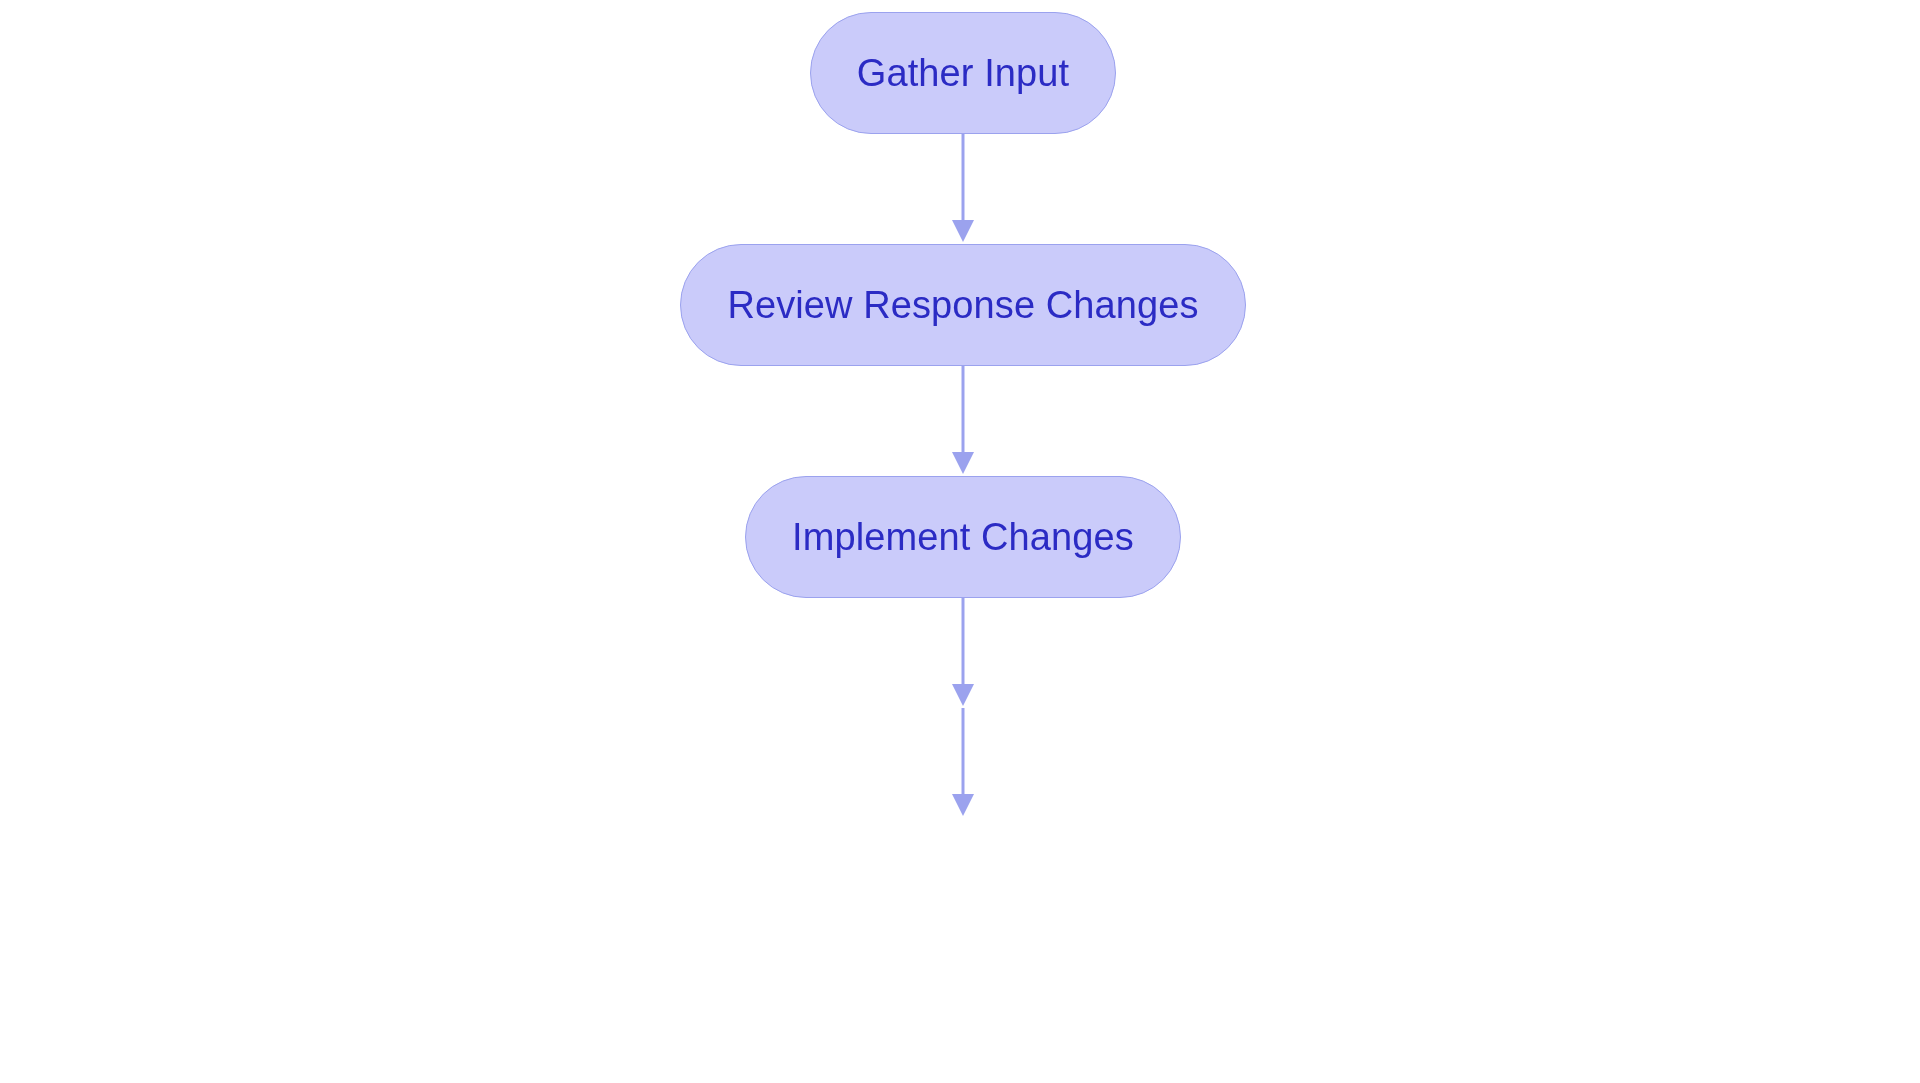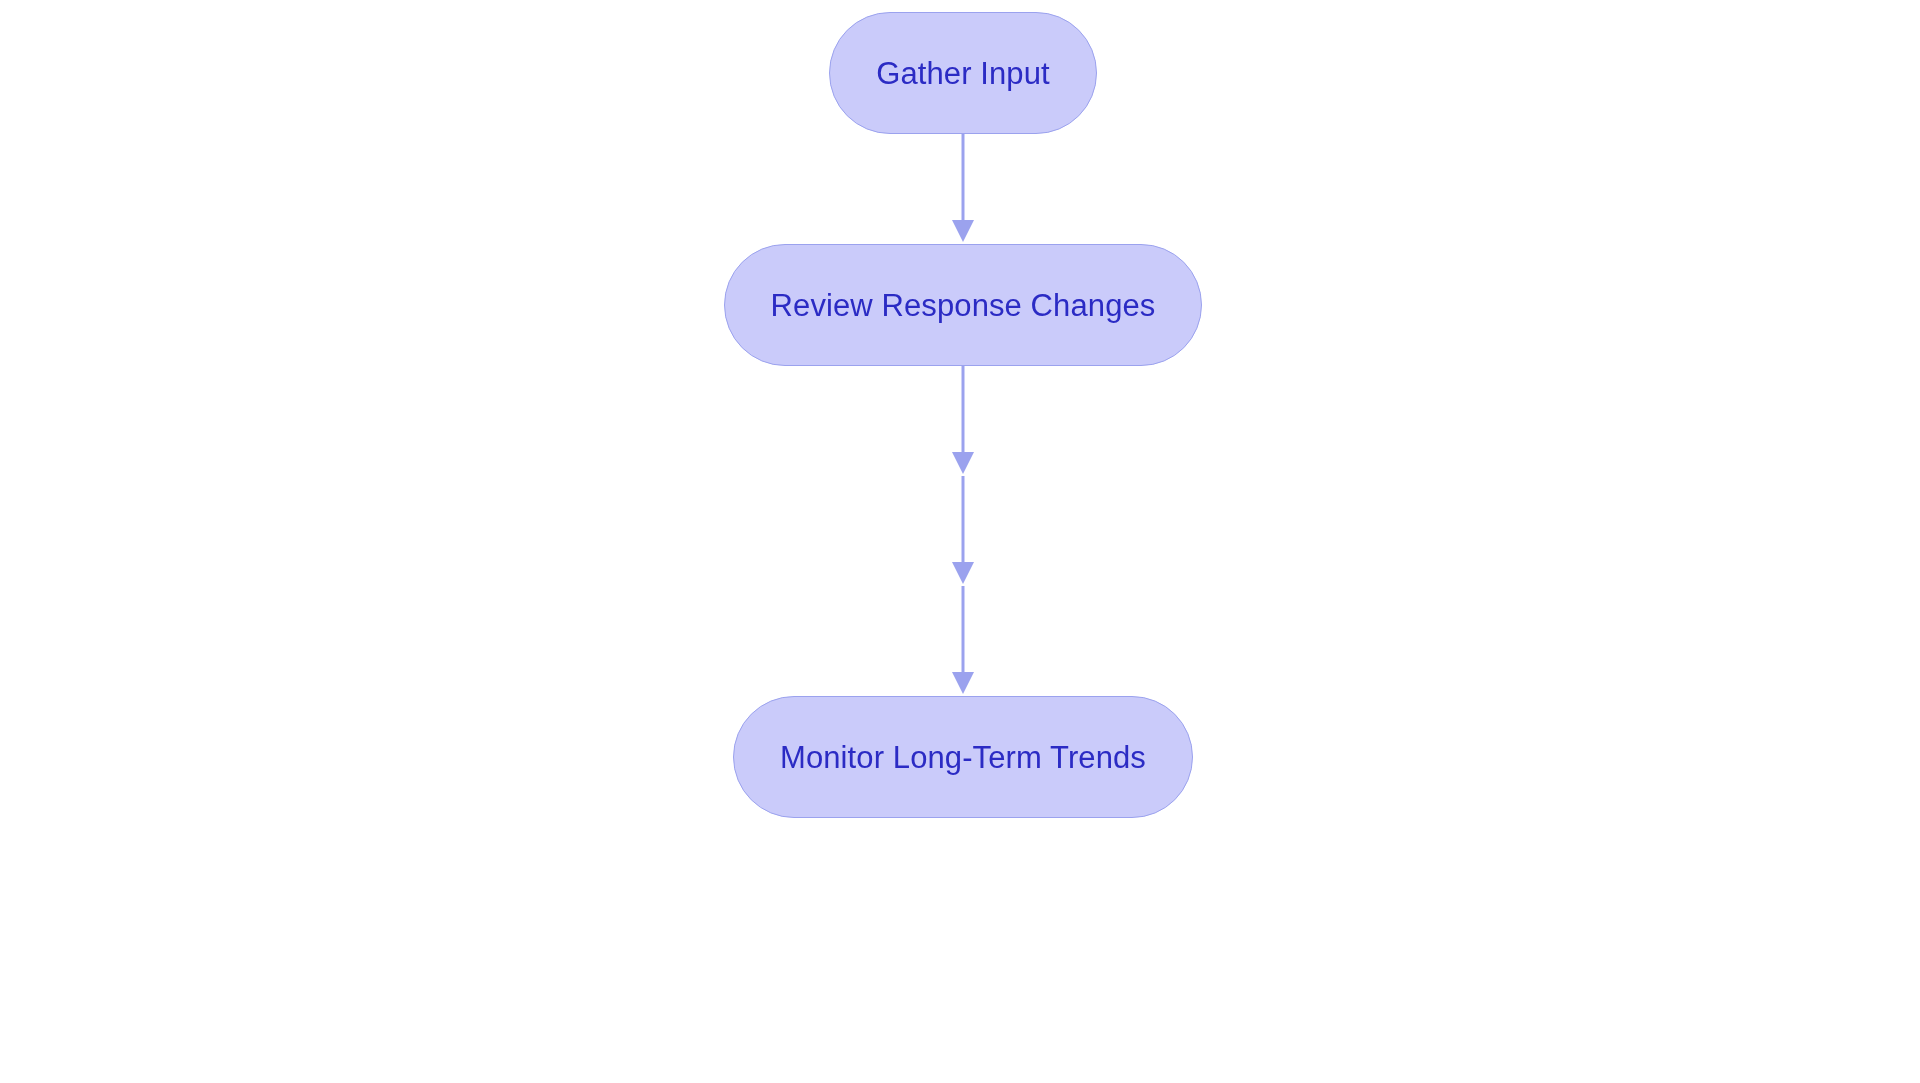--- a/index.html
+++ b/index.html
@@ -33,21 +33,21 @@
   .node {
     box-sizing: border-box;
     background: #cacbfa;
     border: 1.6px solid #9ba2ee;
     border-radius: 9999px;
     height: 122px;
     display: flex;
     align-items: center;
     justify-content: flex-start;
     color: #2b2bc4;
-    font-size: 31px;
+    font-size: 38px;
     font-weight: 400;
     letter-spacing: 0.1px;
     white-space: nowrap;
     padding: 0 46px;
     position: relative;
     margin-left: 6px;
   }
   .node-label {
     line-height: 1;
     display: block;
@@ -95,35 +95,35 @@
         <span class="node-label">Review Response Changes</span>
       </div>
 
       <div class="connector">
         <svg viewBox="0 0 40 110" xmlns="http://www.w3.org/2000/svg">
           <line x1="20" y1="0" x2="20" y2="92" stroke="#9ba2ee" stroke-width="3"></line>
           <polygon points="20,108 9,86 31,86" fill="#9ba2ee"></polygon>
         </svg>
       </div>
 
+      <div class="node">
+        <span class="node-label">Implement Changes</span>
+      </div>
 
       <div class="connector">
         <svg viewBox="0 0 40 110" xmlns="http://www.w3.org/2000/svg">
           <line x1="20" y1="0" x2="20" y2="92" stroke="#9ba2ee" stroke-width="3"></line>
           <polygon points="20,108 9,86 31,86" fill="#9ba2ee"></polygon>
         </svg>
       </div>
 
 
       <div class="connector">
         <svg viewBox="0 0 40 110" xmlns="http://www.w3.org/2000/svg">
           <line x1="20" y1="0" x2="20" y2="92" stroke="#9ba2ee" stroke-width="3"></line>
           <polygon points="20,108 9,86 31,86" fill="#9ba2ee"></polygon>
         </svg>
       </div>
 
-      <div class="node">
-        <span class="node-label">Monitor Long-Term Trends</span>
-      </div>
 
     </div>
   </div>
 </div>
 
 </body></html>

